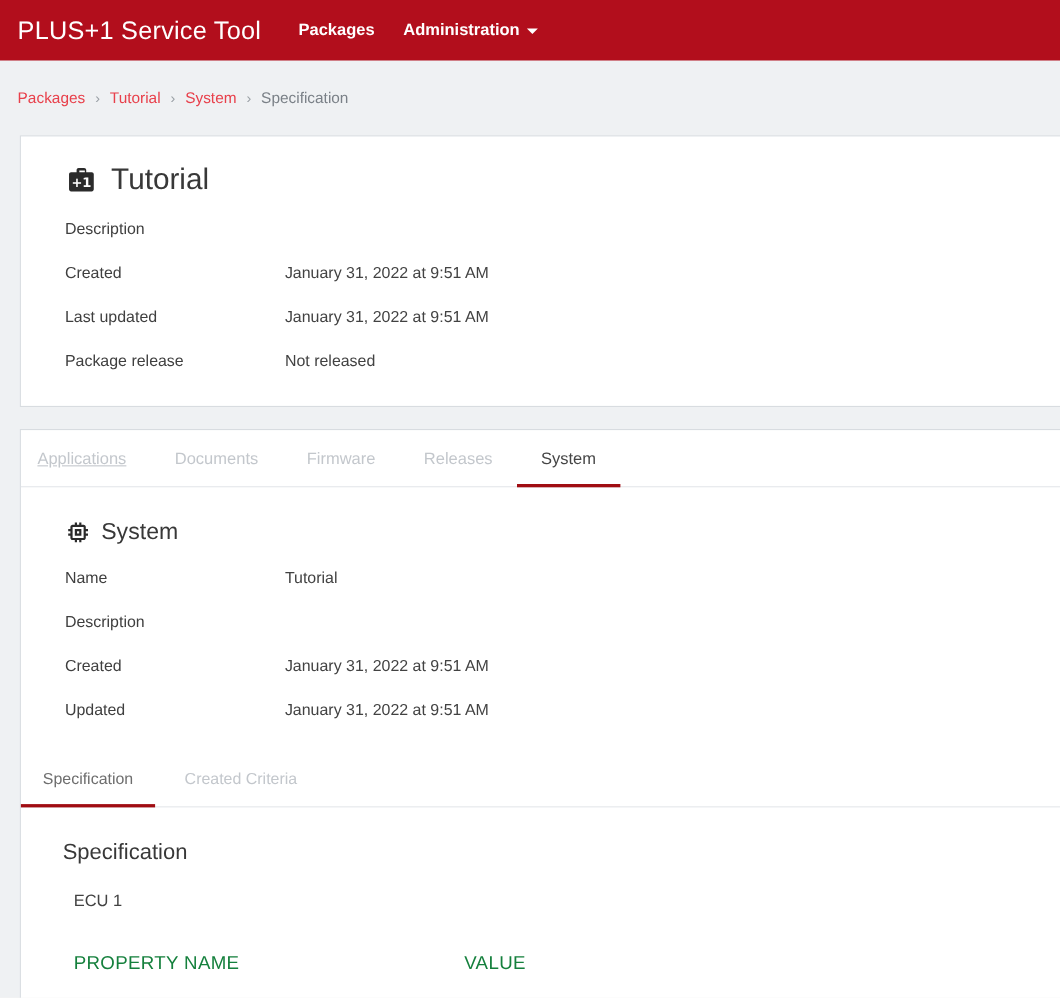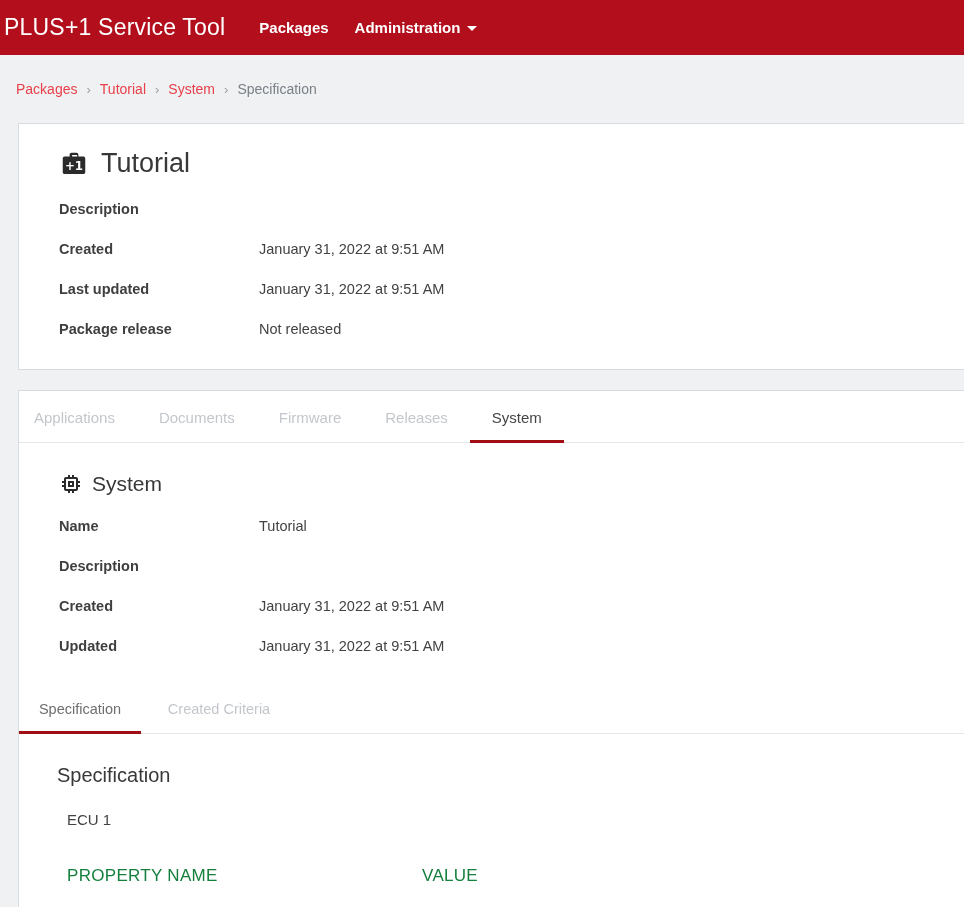--- a/index.html
+++ b/index.html
@@ -1,20 +1,20 @@
 <!DOCTYPE html>
 <html><head>
 <meta charset="utf-8">
 <style>
   * { margin:0; padding:0; box-sizing:border-box; }
   html,body { width:964px; height:907px; overflow:hidden; background:#EFF1F3;
     font-family:"Liberation Sans","DejaVu Sans",sans-serif; color:#424242; }
 
   
-  .appbar { height:55px; background:#B20E1C; display:flex; align-items:center; padding:0 4px;text-align:right; }
+  .appbar { height:55px; background:#B20E1C; display:flex; align-items:center; padding:0 16px;text-align:right; }
   .app-title { color:#FFFFFF; font-size:23px; font-weight:400; letter-spacing:0.2px; }
   .appnav { display:flex; align-items:center; margin-left:34px; gap:26px; }
   .appnav-item { color:#FFFFFF; font-size:15px; font-weight:bold; cursor:pointer; display:flex; align-items:center; gap:7px; }
   .caret-down { width:0; height:0; border-left:5px solid transparent; border-right:5px solid transparent; border-top:5px solid #ffffff; display:inline-block; margin-top:2px; }
 
   
   .breadcrumb { height:68px; display:flex; align-items:center; padding:0 16px; font-size:14px; }
   .crumb-link { color:#E8404B; cursor:pointer; }
   .crumb-sep { color:#9AA0A6; margin:0 9px; font-size:13px; }
   .crumb-current { color:#7A8087; }
@@ -24,27 +24,27 @@
   .card-package { padding:24px 24px 30px 40px; }
   .card-detail { margin-top:20px; padding:0; min-height:512px; }
 
   .card-title-row { display:flex; align-items:center; gap:12px; }
   .card-title { font-size:27px; color:#383838; font-weight:400; }
   .icon-28 { width:30px; height:30px; flex:0 0 auto; }
   .icon-24 { width:24px; height:24px; flex:0 0 auto; }
 
   .kv-list { margin-top:6px; }
   .kv-row { display:flex; margin-top:21px; font-size:14.5px; line-height:19px; }
-  .kv-label { width:200px; flex:0 0 auto; font-weight:bold; color:#3F3F3F; }
+  .kv-label { width:200px; flex:0 0 auto; font-weight:normal; color:#3F3F3F; }
   .kv-value { color:#424242; }
 
   
   .tabbar { display:flex; border-bottom:1px solid #E4E7EA; }
   .tab { padding:18px 22px 14px; font-size:15px; color:#C3C7CC; cursor:pointer; border-bottom:3px solid transparent; margin-bottom:-1px; }
-  .tab:first-child { padding-left:15px; }
+  .tab:first-child { padding-left:15px;text-decoration:underline; }
   .tab.active { color:#454545; border-bottom-color:#A00D12; }
 
   .section-system { padding:29px 24px 27px 40px; }
   .section-title-row { display:flex; align-items:center; gap:9px; }
   .section-title { font-size:21px; color:#383838; font-weight:400; }
 
   .subtabbar { display:flex; border-bottom:1px solid #E4E7EA; }
   .subtab { padding:18px 0 14px; font-size:14.5px; text-align:center; cursor:pointer; border-bottom:3px solid transparent; margin-bottom:-1px; }
   .subtab.first { width:122px; color:#6E6E6E; }
   .subtab.second { width:156px; color:#C3C7CC; }

